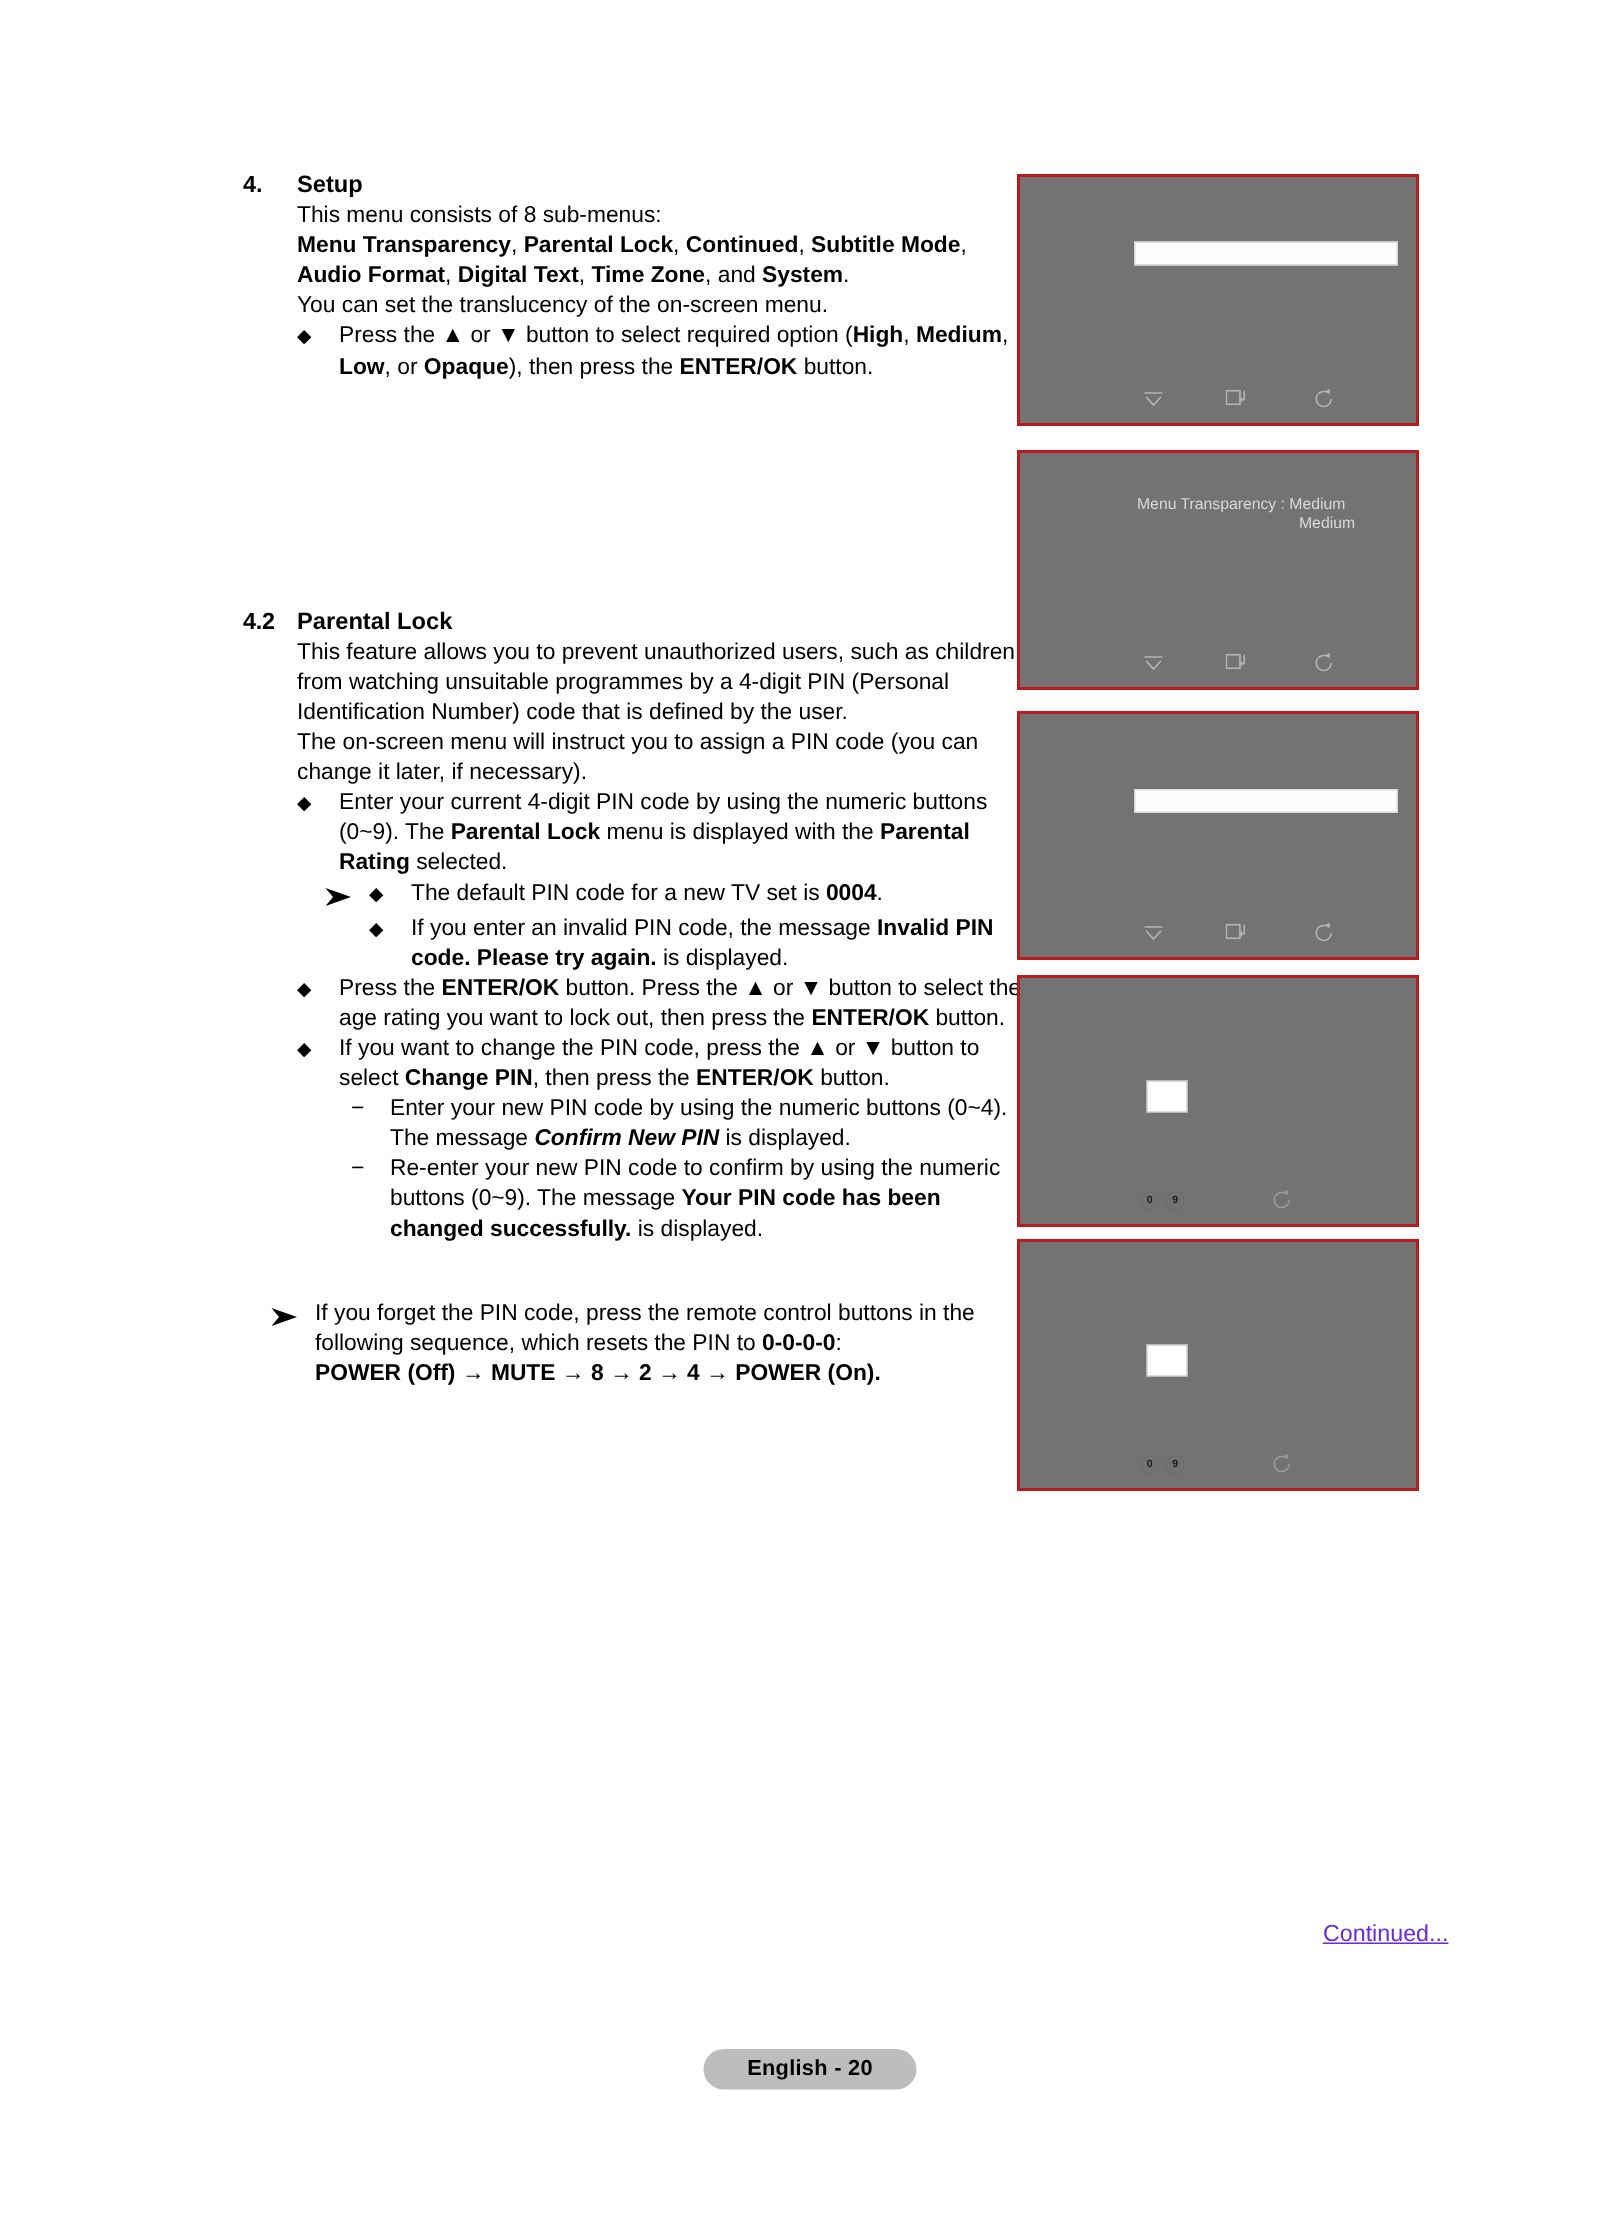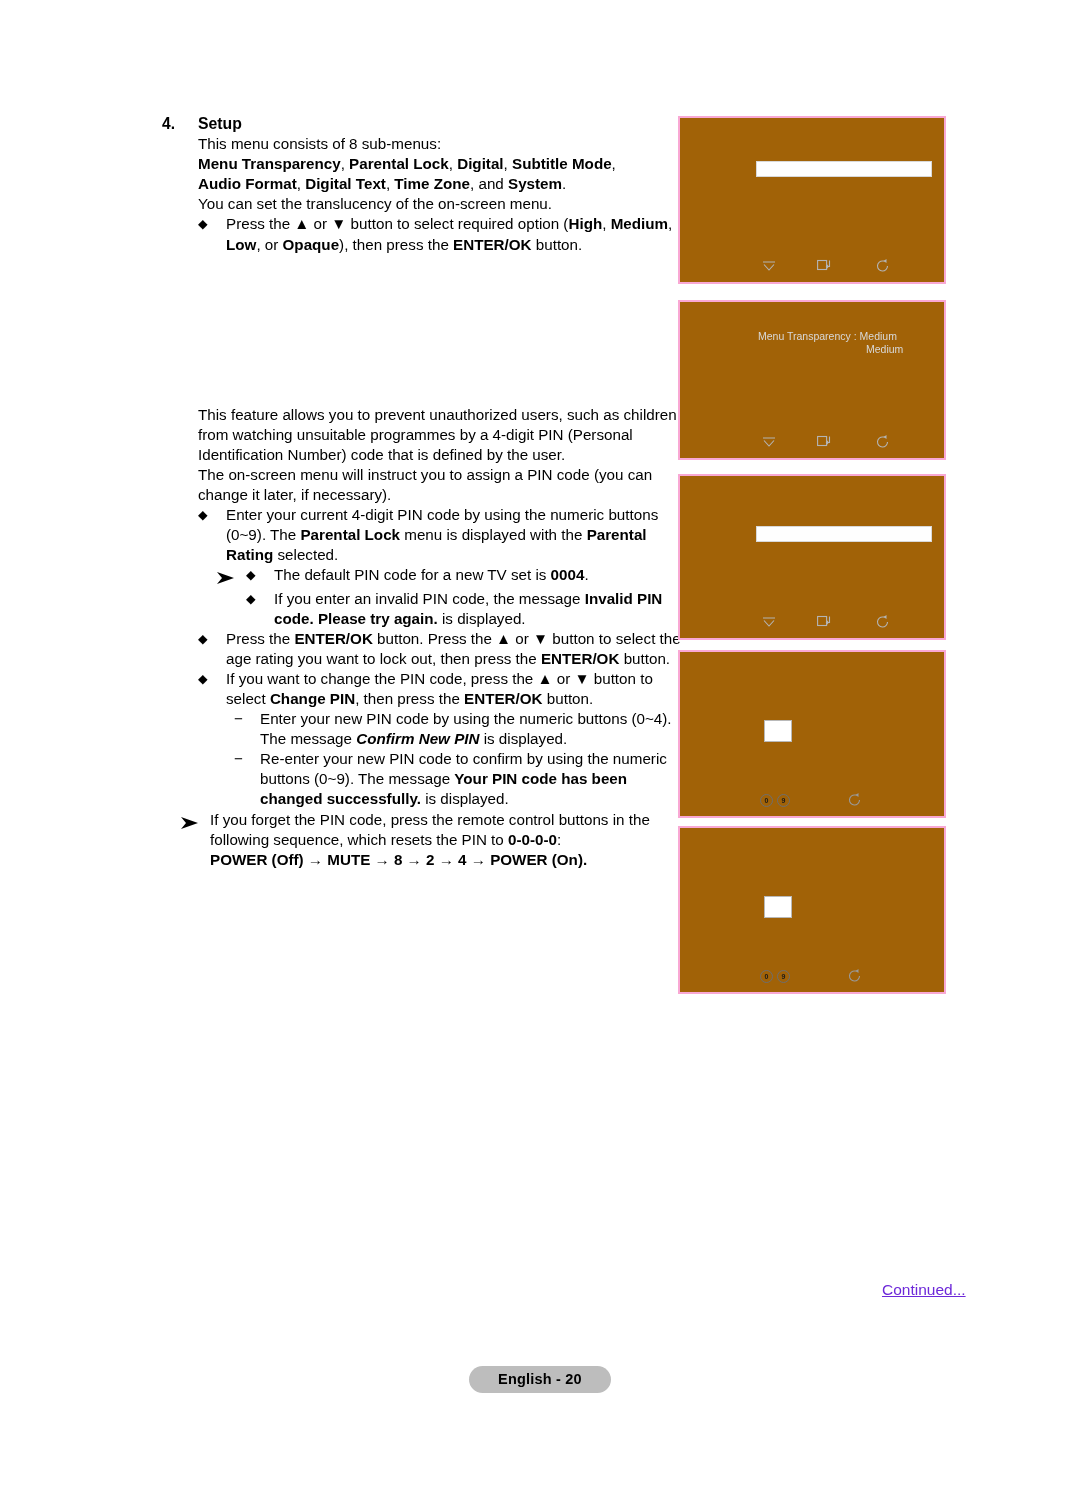--- a/index.html
+++ b/index.html
@@ -101,22 +101,22 @@
   }
 
   
   .note-nested {
     margin-left: 54px;
   }
 
   
   .shot {
     position: absolute;
-    border: 2px solid #f9a8d4;
-    background: #a16207;
+    border: 2px solid #b91c1c;
+    background: #737373;
     box-sizing: border-box;
   }
   .shot-inner {
     position: relative;
     width: 100%;
     height: 100%;
   }
   .hl-bar {
     position: absolute;
     border: 1px solid #d8d8d8;
@@ -193,34 +193,38 @@
 <body>
 
 <div class="text-col">
 
   <div class="row">
     <span class="num">4.</span>
     <span class="head-title">Setup</span>
   </div>
   <div class="body-block">
     <div class="para">This menu consists of 8 sub-menus:</div>
-    <div class="para"><span style="font-weight: bold;">Menu Transparency</span><span>, </span><span style="font-weight: bold;">Parental Lock</span><span>, </span><span style="font-weight: bold;">Digital</span><span>, </span><span style="font-weight: bold;">Subtitle Mode</span><span>,</span></div>
+    <div class="para"><span style="font-weight: bold;">Menu Transparency</span><span>, </span><span style="font-weight: bold;">Parental Lock</span><span>, </span><span style="font-weight: bold;">Continued</span><span>, </span><span style="font-weight: bold;">Subtitle Mode</span><span>,</span></div>
     <div class="para"><span style="font-weight: bold; text-align: center;">Audio Format</span><span>, </span><span style="font-weight: bold; margin-top: 14px;">Digital Text</span><span>, </span><span style="font-weight: bold;">Time Zone</span><span>, and </span><span style="font-weight: bold;">System</span><span>.</span></div>
   </div>
 
   <div class="body-block">
     <div class="para">You can set the translucency of the on-screen menu.</div>
   </div>
   <div class="bullet-row">
     <span class="bul">◆</span>
     <span class="bul-text"><span>Press the ▲ or ▼ button to select required option (</span><span style="font-weight: bold;">High</span><span>, </span><span style="font-weight: bold;">Medium</span><span>, </span><span style="font-weight: bold;">Low</span><span>, or </span><span style="font-weight: bold;">Opaque</span><span>), then press the </span><span style="font-weight: bold;">ENTER/OK</span><span> button.</span></span>
   </div>
 
   <div style="height:150px"></div>
 
+  <div class="row">
+    <span class="num-narrow">4.2</span>
+    <span class="head-title">Parental Lock</span>
+  </div>
   <div class="body-block">
     <div class="para">This feature allows you to prevent unauthorized users, such as children, from watching unsuitable programmes by a 4-digit PIN (Personal Identification Number) code that is defined by the user.</div>
     <div class="para">The on-screen menu will instruct you to assign a PIN code (you can change it later, if necessary).</div>
   </div>
 
   <div class="bullet-row">
     <span class="bul">◆</span>
     <span class="bul-text"><span>Enter your current 4-digit PIN code by using the numeric buttons (0~9). The </span><span style="font-weight: bold;">Parental Lock</span><span> menu is displayed with the </span><span style="font-weight: bold;">Parental Rating</span><span> selected.</span></span>
   </div>
 
@@ -256,21 +260,21 @@
   <div class="bullet-row lvl2">
     <span class="bul-dash">−</span>
     <span class="bul-text"><span>Enter your new PIN code by using the numeric buttons (0~4). The message </span><span style="font-weight: bold; font-style: italic;">Confirm New PIN</span><span> is displayed.</span></span>
   </div>
 
   <div class="bullet-row lvl2">
     <span class="bul-dash">−</span>
     <span class="bul-text"><span>Re-enter your new PIN code to confirm by using the numeric buttons (0~9). The message </span><span style="font-weight: bold;">Your PIN code has been changed successfully.</span><span> is displayed.</span></span>
   </div>
 
-  <div class="note-row" style="margin-left:18px;">
+  <div class="note-row" style="margin-left:18px;margin-top:36px;">
     <span class="arrowcell">
       <span class="arrow-bullet">
         <svg width="19" height="14" viewBox="0 0 19 14">
           <path d="M1 1 L18 7 L1 13 L6 7 Z" fill="#000"></path>
         </svg>
       </span>
     </span>
     <span class="bul-text">
       <span><span>If you forget the PIN code, press the remote control buttons in the following sequence, which resets the PIN to </span><span style="font-weight: bold;">0-0-0-0</span><span>:</span></span>
       <div style="font-weight:bold">POWER (Off) → MUTE → 8 → 2 → 4 → POWER (On).</div>

